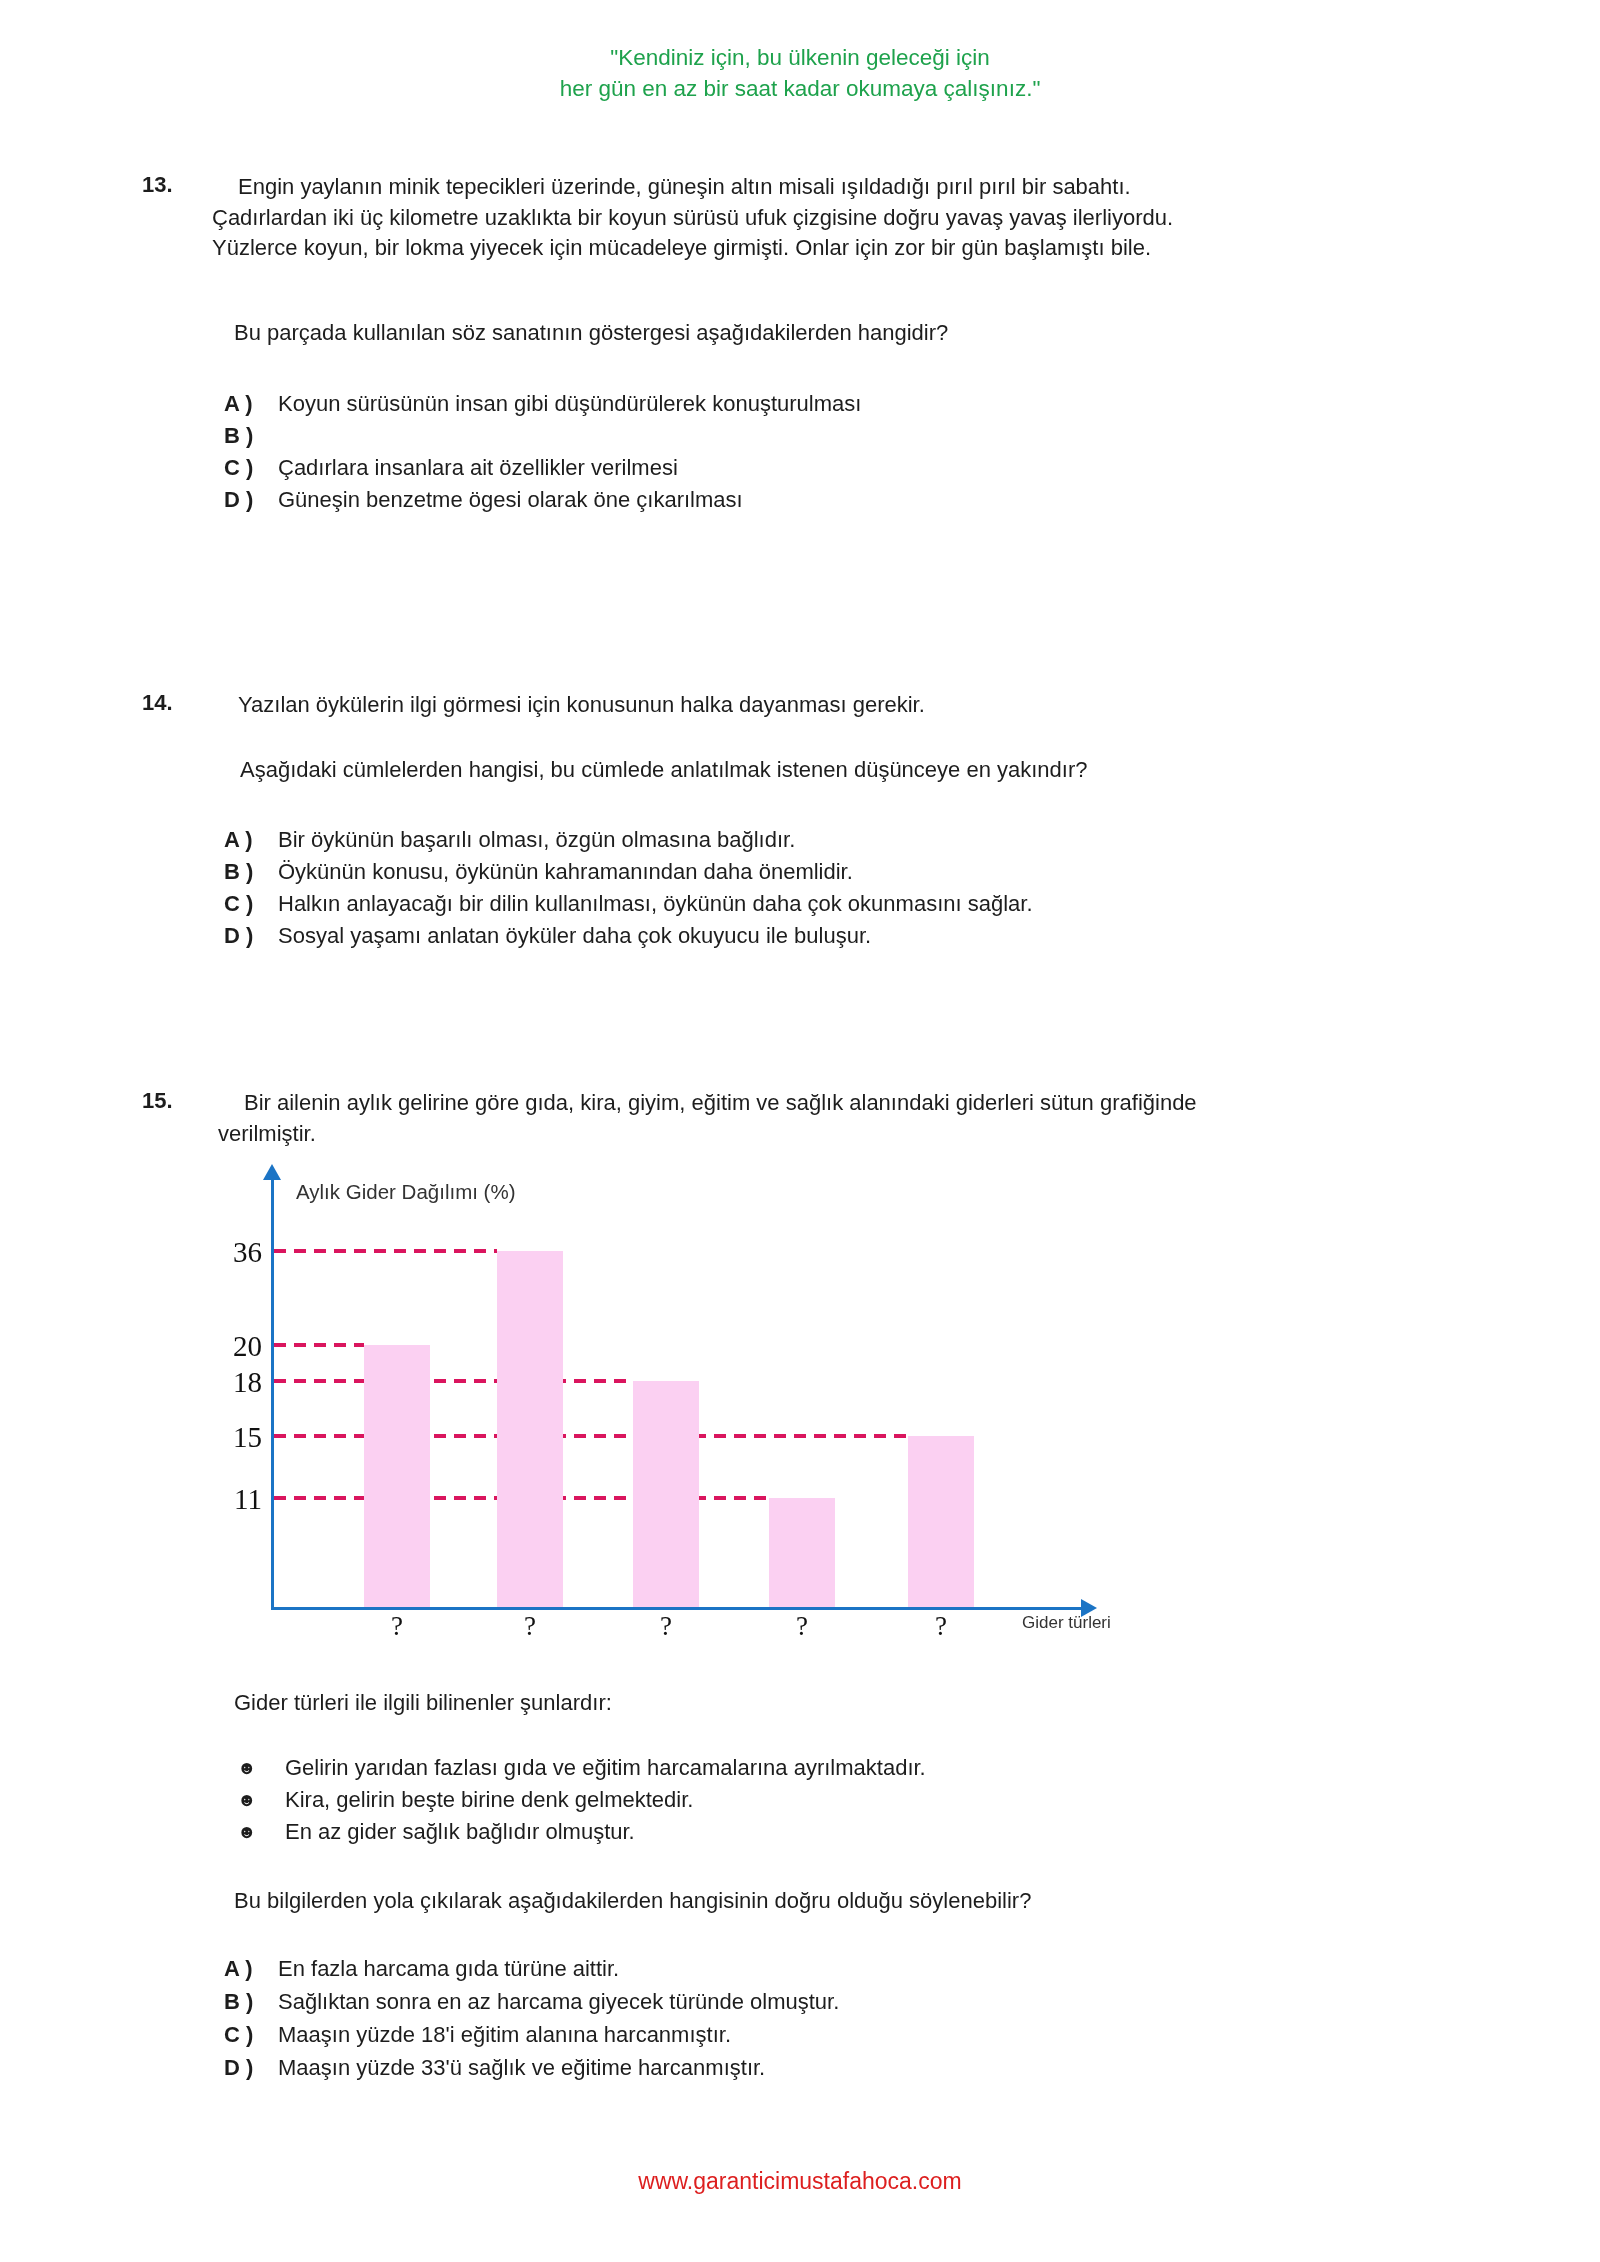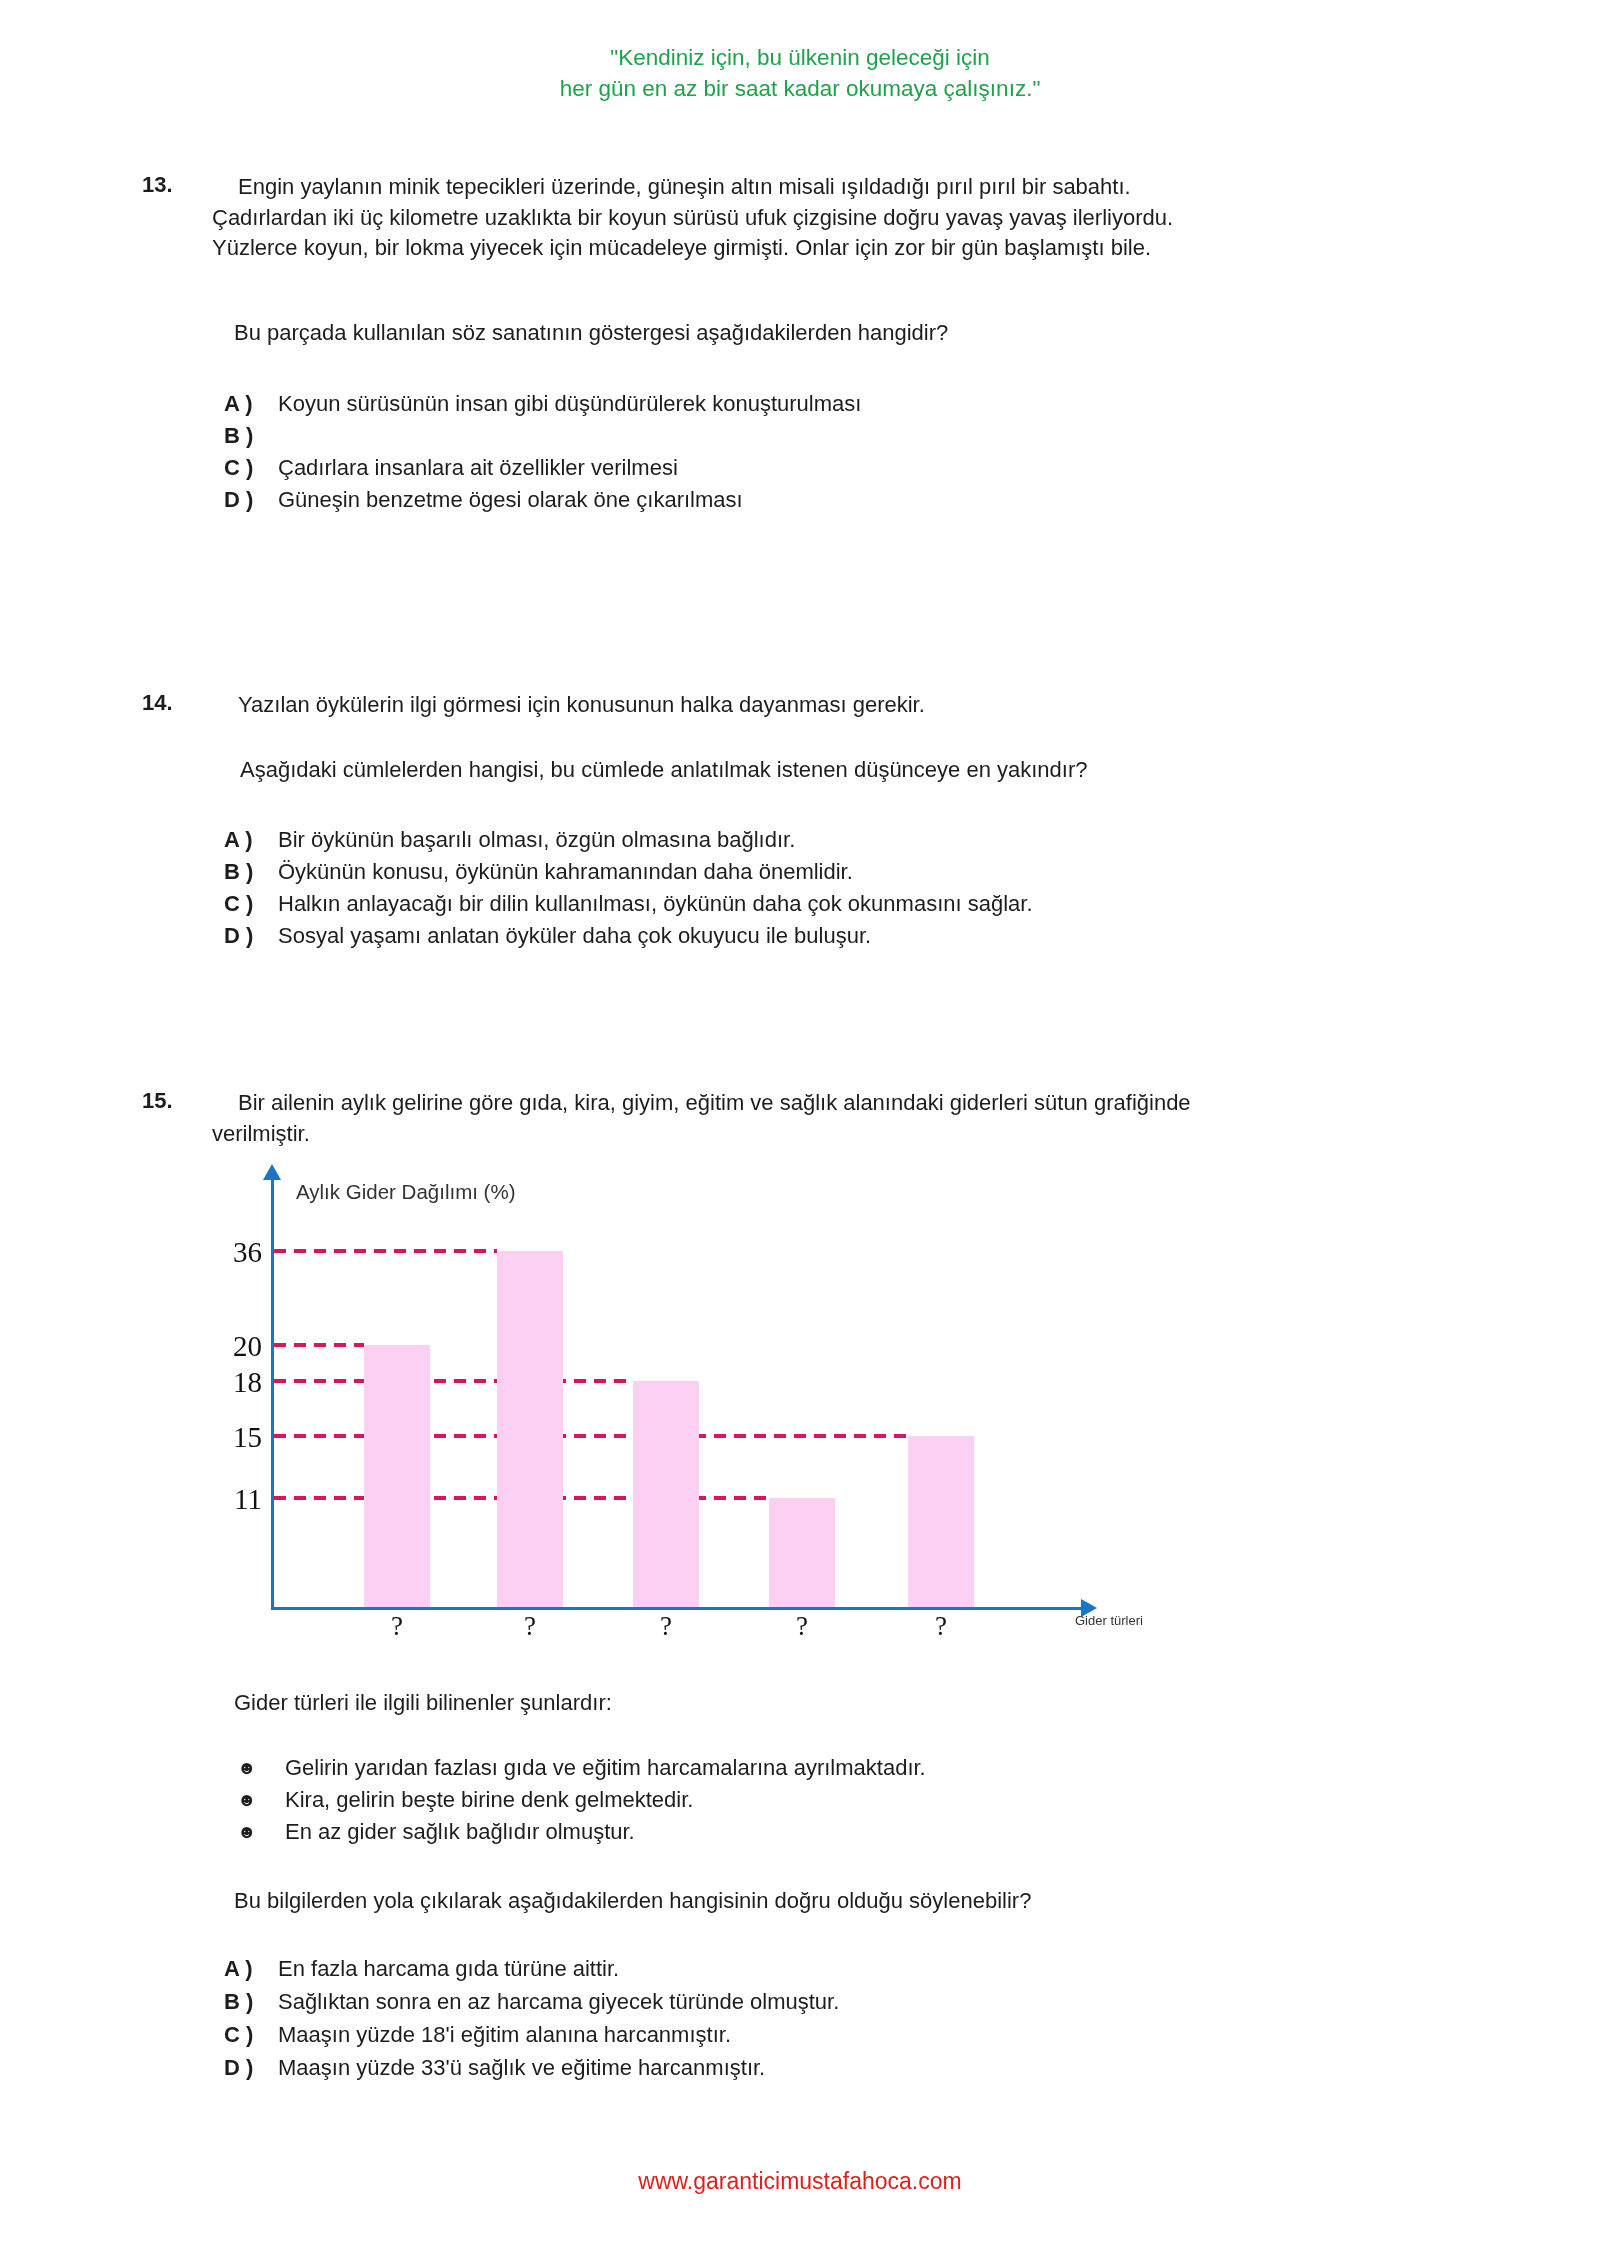--- a/index.html
+++ b/index.html
@@ -24,21 +24,21 @@
   .opts{line-height:32px;}
   .opt-row{display:flex;}
   .opt-letter{font-weight:bold;width:54px;flex:0 0 54px;}
   .bullets{line-height:32px;}
   .b-row{display:flex;}
   .b-icon{width:48px;flex:0 0 48px;font-size:19px;}
   
   .chart{left:230px;top:1170px;width:940px;height:490px;}
   .chart .el{position:absolute;}
   .chart-title{left:66px;top:10px;font-size:20.5px;color:#333;}
-  .x-axis-label{left:845px;top:443px;font-size:13px;color:#333;}
+  .x-axis-label{left:792px;top:443px;font-size:17px;color:#333;}
   .axis{background:var(--blue);}
   .y-axis-line{left:41px;top:6px;width:3px;height:434px;}
   .x-axis-line{left:41px;top:437px;width:814px;height:3px;}
   .y-axis-arrow{left:33px;top:-6px;width:0;height:0;
     border-left:9px solid transparent;border-right:9px solid transparent;
     border-bottom:16px solid var(--blue);}
   .x-axis-arrow{left:851px;top:429px;width:0;height:0;
     border-top:9px solid transparent;border-bottom:9px solid transparent;
     border-left:16px solid var(--blue);}
   .gridline{height:4px;z-index:1;
@@ -96,21 +96,21 @@
     <span class="opt-letter">C )</span>
     <span>Halkın anlayacağı bir dilin kullanılması, öykünün daha çok okunmasını sağlar.</span>
   </div>
   <div class="opt-row">
     <span class="opt-letter">D )</span>
     <span>Sosyal yaşamı anlatan öyküler daha çok okuyucu ile buluşur.</span>
   </div>
 </div>
 
 <div class="abs qnum" style="left:142px;top:1088px;">15.</div>
-<div class="abs para" style="left:212px;top:1088px;">Bir ailenin aylık gelirine göre gıda, kira, giyim, eğitim ve sağlık alanındaki giderleri sütun grafiğinde
+<div class="abs para" style="left:218px;top:1088px;">Bir ailenin aylık gelirine göre gıda, kira, giyim, eğitim ve sağlık alanındaki giderleri sütun grafiğinde
 verilmiştir.</div>
 
 <div class="abs chart">
   <div class="el y-axis-arrow"></div>
   <div class="el axis y-axis-line"></div>
   <div class="el axis x-axis-line"></div>
   <div class="el x-axis-arrow"></div>
   <div class="el chart-title">Aylık Gider Dağılımı (%)</div>
   <div class="el x-axis-label">Gider türleri</div>
   <div id="chart-dyn">

